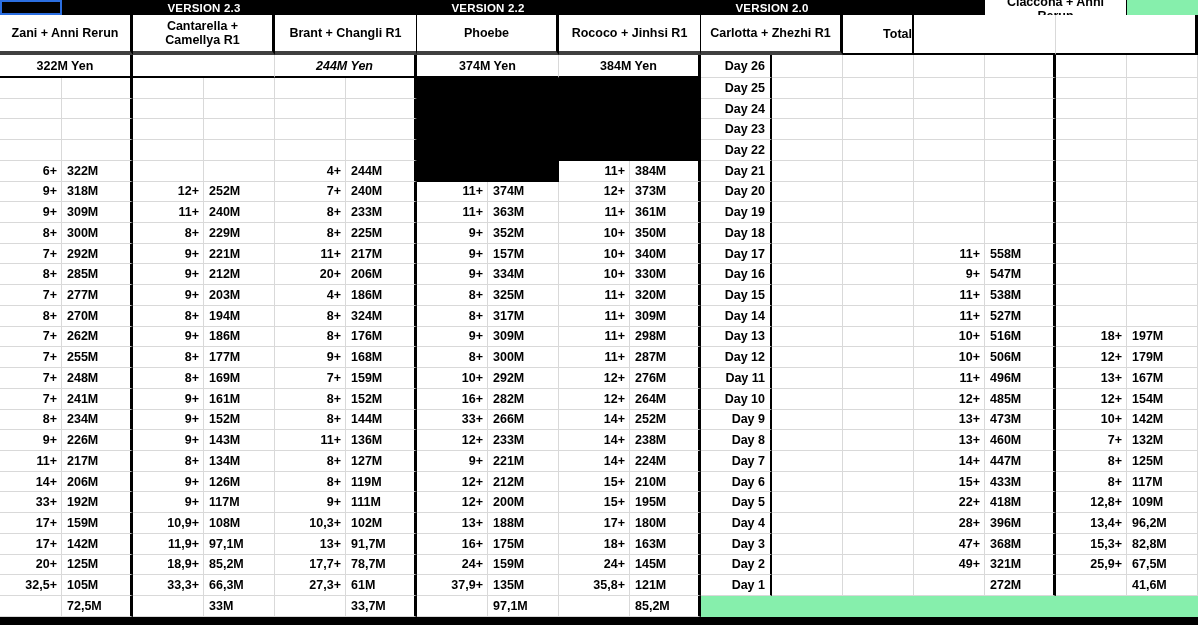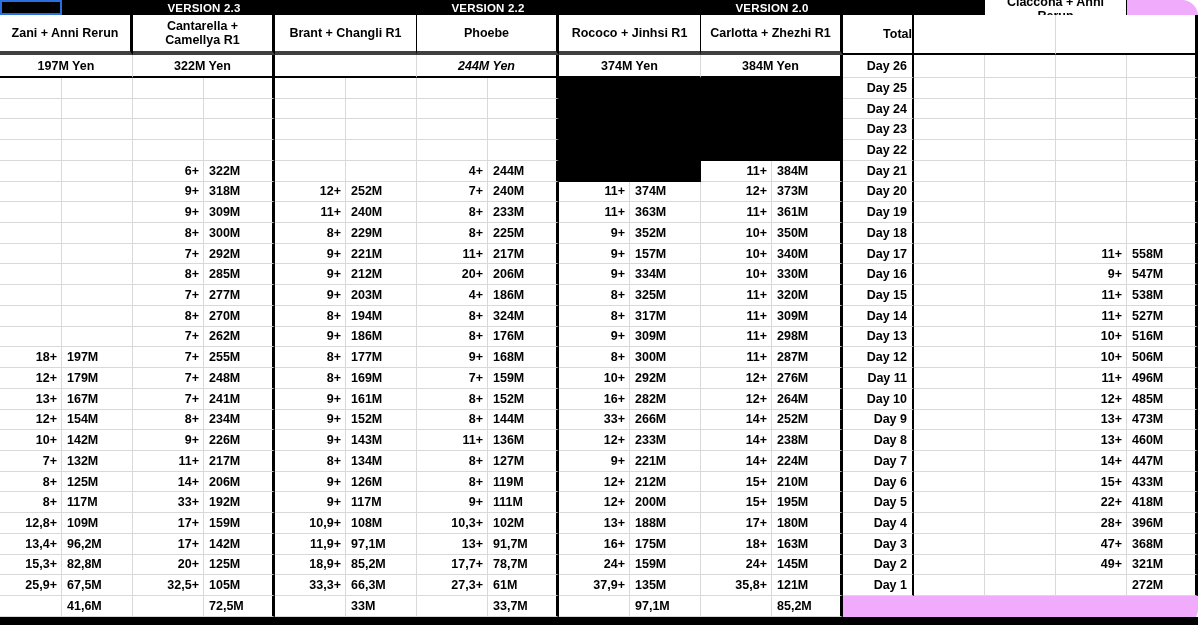--- a/index.html
+++ b/index.html
@@ -2,22 +2,21 @@
 <html><head>
 <meta charset="utf-8">
 <style>
   * { margin:0; padding:0; box-sizing:border-box; }
   html,body { width:1198px; height:625px; background:#fff; font-family:"Liberation Sans",sans-serif; }
   #sheet {
     display:grid;
     width:1198px; height:625px;
     grid-template-columns:62px repeat(16,71px);
     grid-template-rows:15px 40px 23px repeat(26,20.73px) 8px;
-    background:#f0abfc;
-    border-radius:16px;
+    background:#86efac;
   }
   .cell {
     display:flex; align-items:center;
     font-weight:bold; color:#000; background:#fff;
     font-size:12.5px;
     border-right:1px solid #d9d9d9;
     border-bottom:1px solid #d9d9d9;
     overflow:hidden; white-space:nowrap;
   }
   
@@ -57,21 +56,20 @@
     <div class="cell banner" style="grid-column: span 2;">Ciaccona + Anni Rerun</div>
     <div class="cell banner vborder" style="grid-column: span 2;">Zani + Anni Rerun</div>
     <div class="cell banner vborder" style="grid-column: span 2;">Cantarella + Camellya R1</div>
     <div class="cell banner" style="grid-column: span 2;">Brant + Changli R1</div>
     <div class="cell banner vborder" style="grid-column: span 2;">Phoebe</div>
     <div class="cell banner" style="grid-column: span 2;">Rococo + Jinhsi R1</div>
     <div class="cell banner vborder" style="grid-column: span 2;">Carlotta + Zhezhi R1</div>
     <div class="cell total-label">Total</div>
     <div class="cell totalrow" style="grid-column: span 2;"></div>
     <div class="cell totalrow vborder" style="grid-column: span 2;"></div>
-    <div class="cell totalrow" style="grid-column: span 2;">197M Yen</div>
     <div class="cell totalrow vborder" style="grid-column: span 2;">322M Yen</div>
     <div class="cell totalrow" style="grid-column: span 2;"></div>
     <div class="cell totalrow vborder" style="grid-column: span 2; font-style: italic;">244M Yen</div>
     <div class="cell totalrow" style="grid-column: span 2;">374M Yen</div>
     <div class="cell totalrow vborder" style="grid-column: span 2;">384M Yen</div>
     <div class="cell daycol">Day 26</div>
     <div class="cell count"></div>
     <div class="cell val"></div>
     <div class="cell count"></div>
     <div class="cell val vborder"></div>

